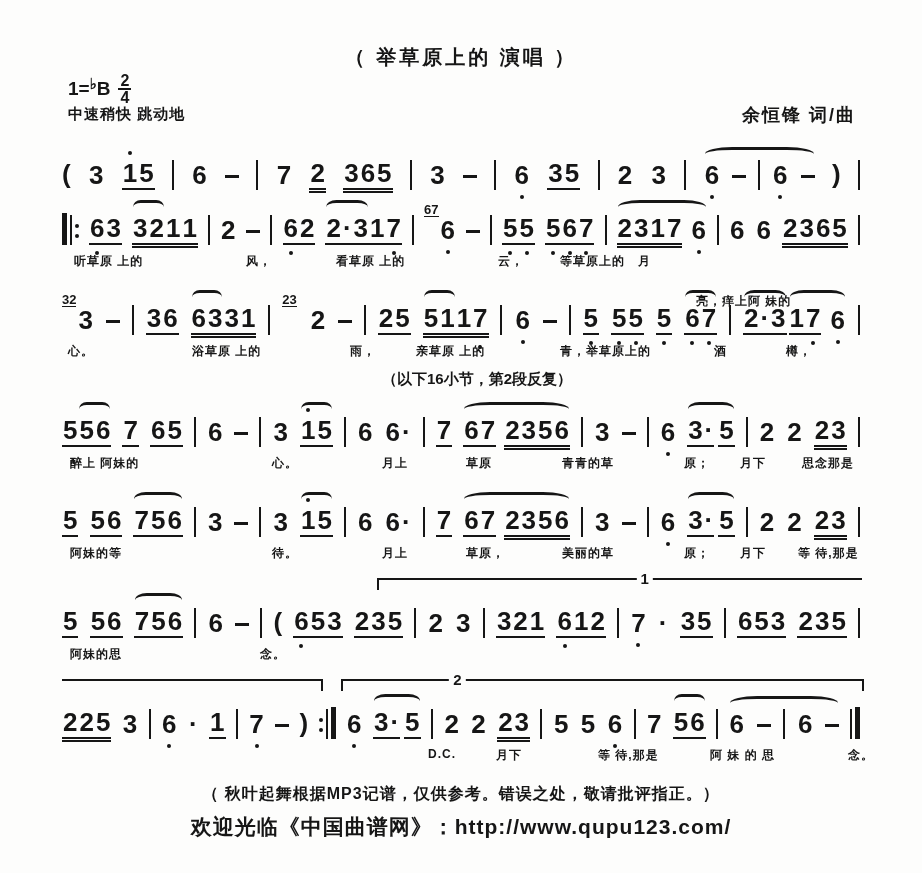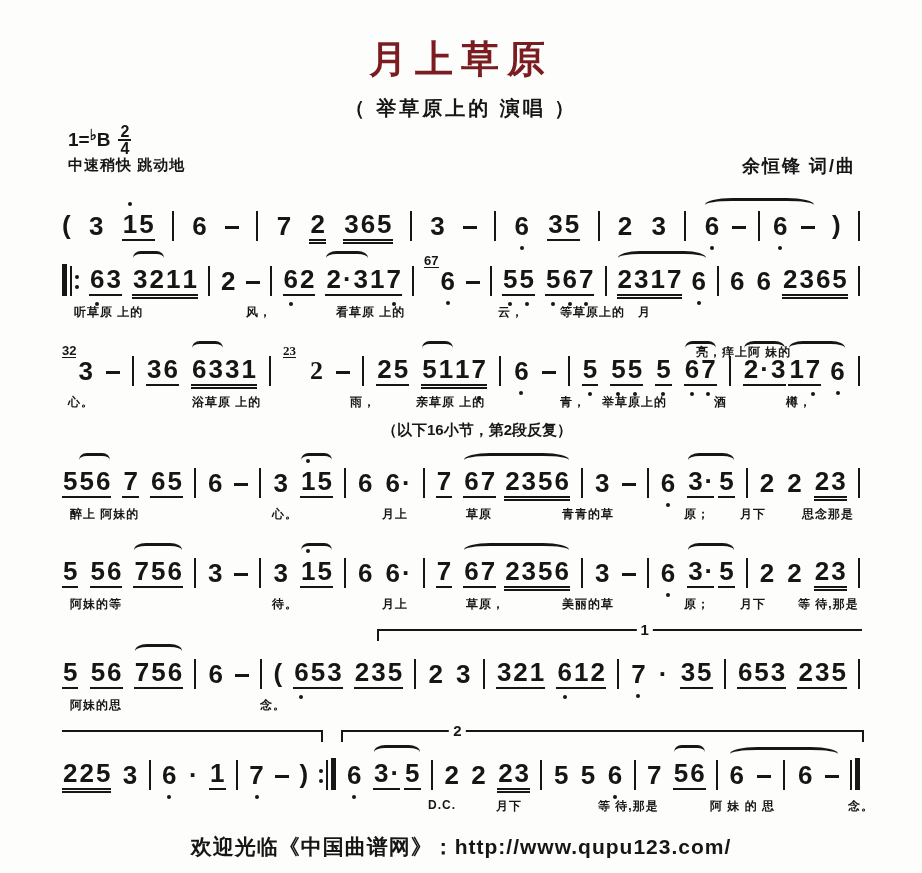--- a/index.html
+++ b/index.html
@@ -53,21 +53,20 @@
           padding:0 4px;font-size:15px;font-weight:700;line-height:18px;}
   
   .footnote{text-align:center;font-size:16px;font-weight:700;margin-top:10px;letter-spacing:1px;}
   .site{text-align:center;font-size:21px;font-weight:700;margin-top:8px;letter-spacing:1px;}
 </style>
 </head>
 <body>
 
 <div class="sheet">
   <div class="inner">
-    <div class="title">月上草原</div>
     <div class="subtitle">（ 举草原上的 演唱 ）</div>
     <div class="meta">
       <div class="keysig">
         <span>1=</span>
           <span class="flat">♭</span>
           <span>B</span>
         <span class="ts">
           <span class="up">2</span>
           <span>4</span>
         </span>
@@ -297,21 +296,21 @@
                 </span>
               </span>
               <span class="note u2">
                 <span class="ch">3</span>
                 <span class="ch">1</span>
               </span>
             </span>
             <span class="brg">
               <i class="bl"></i>
             </span>
-            <span class="grp" style="gap: 13px; font-family: Liberation Serif, serif;">
+            <span class="grp" style="gap: 13px;">
               <span class="grace">23</span>
               <span class="note">
                 <span class="ch">2</span>
               </span>
             </span>
             <span class="dash"></span>
             <span class="brg">
               <i class="bl"></i>
             </span>
             <span class="note u1">
@@ -380,21 +379,21 @@
             <span class="brg">
               <i class="bl"></i>
             </span>
           </div>
           <div class="lyrics">
             <span class="lyr" style="left: 6px;">心。</span>
             <span class="lyr" style="left: 130px;">浴草原 上的</span>
             <span class="lyr" style="left: 288px;">雨，</span>
             <span class="lyr" style="left: 354px;">亲草原 上的</span>
             <span class="lyr" style="left: 498px;">青，</span>
-            <span class="lyr" style="left: 540px; text-align: right;">举草原上的</span>
+            <span class="lyr" style="left: 524px; text-align: right;">举草原上的</span>
             <span class="lyr" style="left: 652px;">酒</span>
             <span class="lyr" style="left: 724px;">樽，</span>
           </div>
           <div class="annotrow">
             <span class="annot">（以下16小节，第2段反复）</span>
           </div>
         </div>
         <div class="mline">
           <div class="notesrow">
             <span class="grp" style="gap: 0px;">
@@ -836,15 +835,16 @@
           </div>
           <div class="lyrics">
             <span class="lyr" style="left: 366px;">D.C.</span>
             <span class="lyr" style="left: 434px;">月下</span>
             <span class="lyr" style="left: 536px;">等 待,那是</span>
             <span class="lyr" style="left: 648px;">阿 妹 的 思</span>
             <span class="lyr" style="left: 786px;">念。</span>
           </div>
         </div>
       </div>
+    <div class="footnote">（ 秋叶起舞根据MP3记谱，仅供参考。错误之处，敬请批评指正。）</div>
     <div class="site">欢迎光临《中国曲谱网》：http://www.qupu123.com/</div>
   </div>
 </div>
 
 </body></html>

